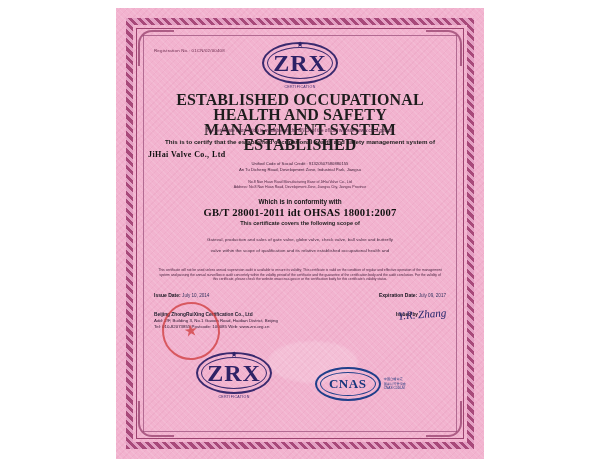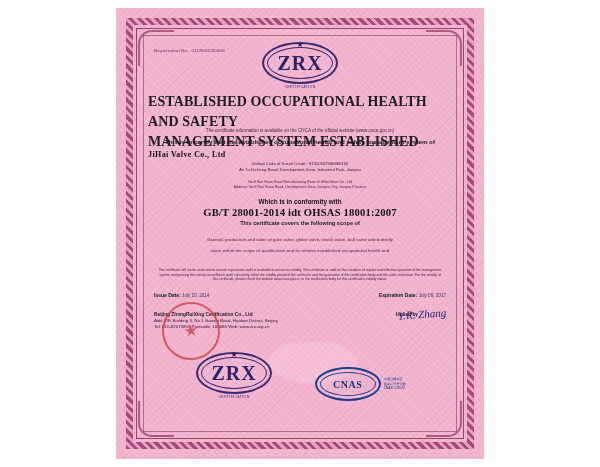--- a/index.html
+++ b/index.html
@@ -110,21 +110,21 @@
   .zrx-ellipse::before {
     content: "";
     position: absolute;
     left: 3px; top: 3px; right: 3px; bottom: 3px;
     border: 1px solid #3a2a6e;
     border-radius: 50%;
   }
   .zrx-text {
     font-family: "Liberation Serif", serif;
     font-weight: bold;
-    font-size: 20px;
+    font-size: 24px;
     color: #2e2266;
     letter-spacing: 1px;
     line-height: 1;
   }
   .zrx-star {
     position: absolute;
     top: -4px;
     left: 50%;
     transform: translateX(-50%);
     color: #2e2266;
@@ -135,25 +135,25 @@
     color: #3a2a6e;
     letter-spacing: .3px;
     margin-top: 1px;
   }
 
   .title {
     position: absolute;
     top: 52px;
     left: 0;
     right: 0;
-    text-align: left;
-    font-family: "Liberation Serif", serif;
-    font-weight: bold;
-    font-size: 14px;
-    line-height: 20px;
+    text-align: center;
+    font-family: "Liberation Serif", serif;
+    font-weight: bold;
+    font-size: 16px;
+    line-height: 15px;
     color: #1d1d1d;
     letter-spacing: .1px;
   }
   .note-line {
     position: absolute;
     top: 88px;
     left: 0; right: 0;
     text-align: center;
     font-size: 4.6px;
     color: #4a2440;
@@ -335,21 +335,21 @@
   .cnas-ellipse::before {
     content: "";
     position: absolute;
     left: 3px; top: 3px; right: 3px; bottom: 3px;
     border: 1px solid #1f3f8a;
     border-radius: 50%;
   }
   .cnas-text {
     font-family: "Liberation Serif", serif;
     font-weight: bold;
-    font-size: 10px;
+    font-size: 13px;
     color: #16357c;
     letter-spacing: .5px;
   }
   .cnas-side {
     font-size: 3.2px;
     color: #16357c;
     line-height: 4.4px;
     text-align: left;
   }
   .watermark {
@@ -400,21 +400,21 @@
       <div class="company-sub">
         <div>Unified Code of  Social  Credit : 91320507580880155</div>
         <div>An  Tu  Dicheng Road, Development Zone, Industrial Park, Jiangsu</div>
       </div>
       <div class="addr">
         <div>No.8 Nan Huan Road Manufacturing Base of JiHai Valve Co., Ltd</div>
         <div>Address: No.8 Nan Huan Road, Development Zone, Jiangsu City, Jiangsu Province</div>
       </div>
 
       <div class="conformity">Which is in conformity with</div>
-      <div class="standard">GB/T 28001-2014 idt OHSAS 18001:2007</div>
+      <div class="standard">GB/T 28001-2011 idt OHSAS 18001:2007</div>
       <div class="scope-label">This certificate covers the following scope of</div>
       <div class="scope-body">
         <div>Gateval, production and sales of gate valve, globe valve, check valve, ball valve and butterfly</div>
         <div>valve within the scope of qualification and its relative established occupational health and</div>
       </div>
 
       <div class="fineprint">This certificate will not be used unless annual supervision audit is available to ensure its validity; This certificate is valid on the condition of regular and effective operation of the management system and passing the annual surveillance audit concretely within the validity period of the certificate and the guarantee of the certification body and the audit conclusion. For the validity of this certificate, please check the website www.cnca.gov.cn or the certification body for this certificate's validity status.</div>
 
       <div class="dates">
         <div>

